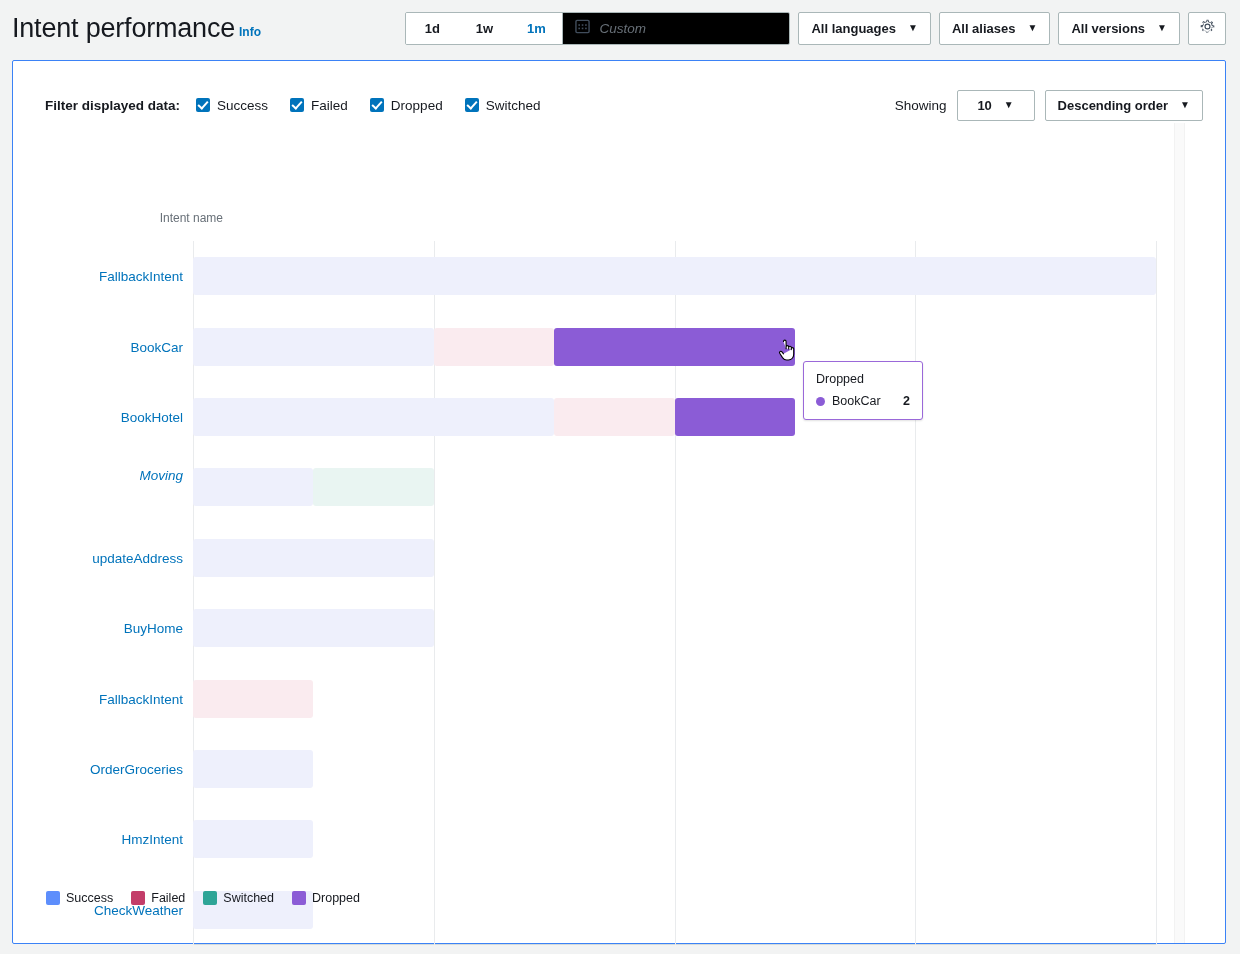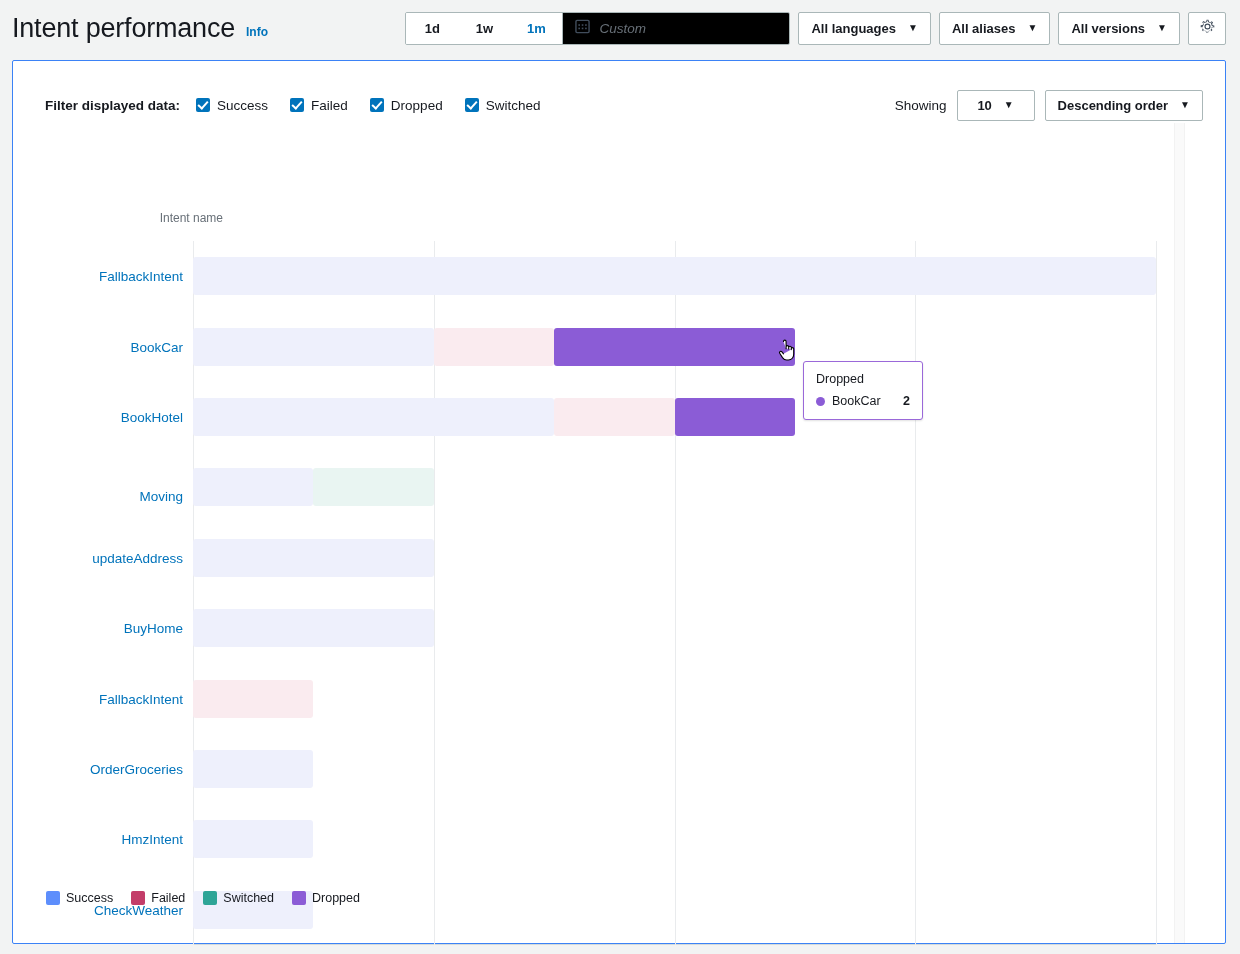--- a/index.html
+++ b/index.html
@@ -10,21 +10,21 @@
     -webkit-font-smoothing: antialiased;
     overflow: hidden;
   }
 
   
   #header {
     height: 56px;
     display: flex;
     align-items: center;
     padding: 0 14px 0 12px;
-    gap: 11px;
+    gap: 4px;
   }
   #page-title {
     font-size: 27px;
     font-weight: 400;
     color: #16191f;
     letter-spacing: -0.2px;
     line-height: 1;
   }
   #info-link {
     font-size: 12px;
@@ -369,21 +369,21 @@
       </div>
     </div>
   </div>
 
   <div id="chart-wrap">
     <div id="yaxis-title">Intent name</div>
     <div id="ylabels">
         <div class="ylabel" style="top: 153.2px;">FallbackIntent</div>
         <div class="ylabel" style="top: 223.6px;">BookCar</div>
         <div class="ylabel" style="top: 294px;">BookHotel</div>
-        <div class="ylabel" style="top: 373px;">Moving</div>
+        <div class="ylabel" style="top: 352px; font-style: italic;">Moving</div>
         <div class="ylabel" style="top: 434.8px;">updateAddress</div>
         <div class="ylabel" style="top: 505.2px;">BuyHome</div>
         <div class="ylabel" style="top: 575.6px;">FallbackIntent</div>
         <div class="ylabel" style="top: 646px;">OrderGroceries</div>
         <div class="ylabel" style="top: 716.4px;">HmzIntent</div>
         <div class="ylabel" style="top: 786.8px;">CheckWeather</div>
       </div>
 
     <div id="plot">
       <div class="yaxis-line"></div>

